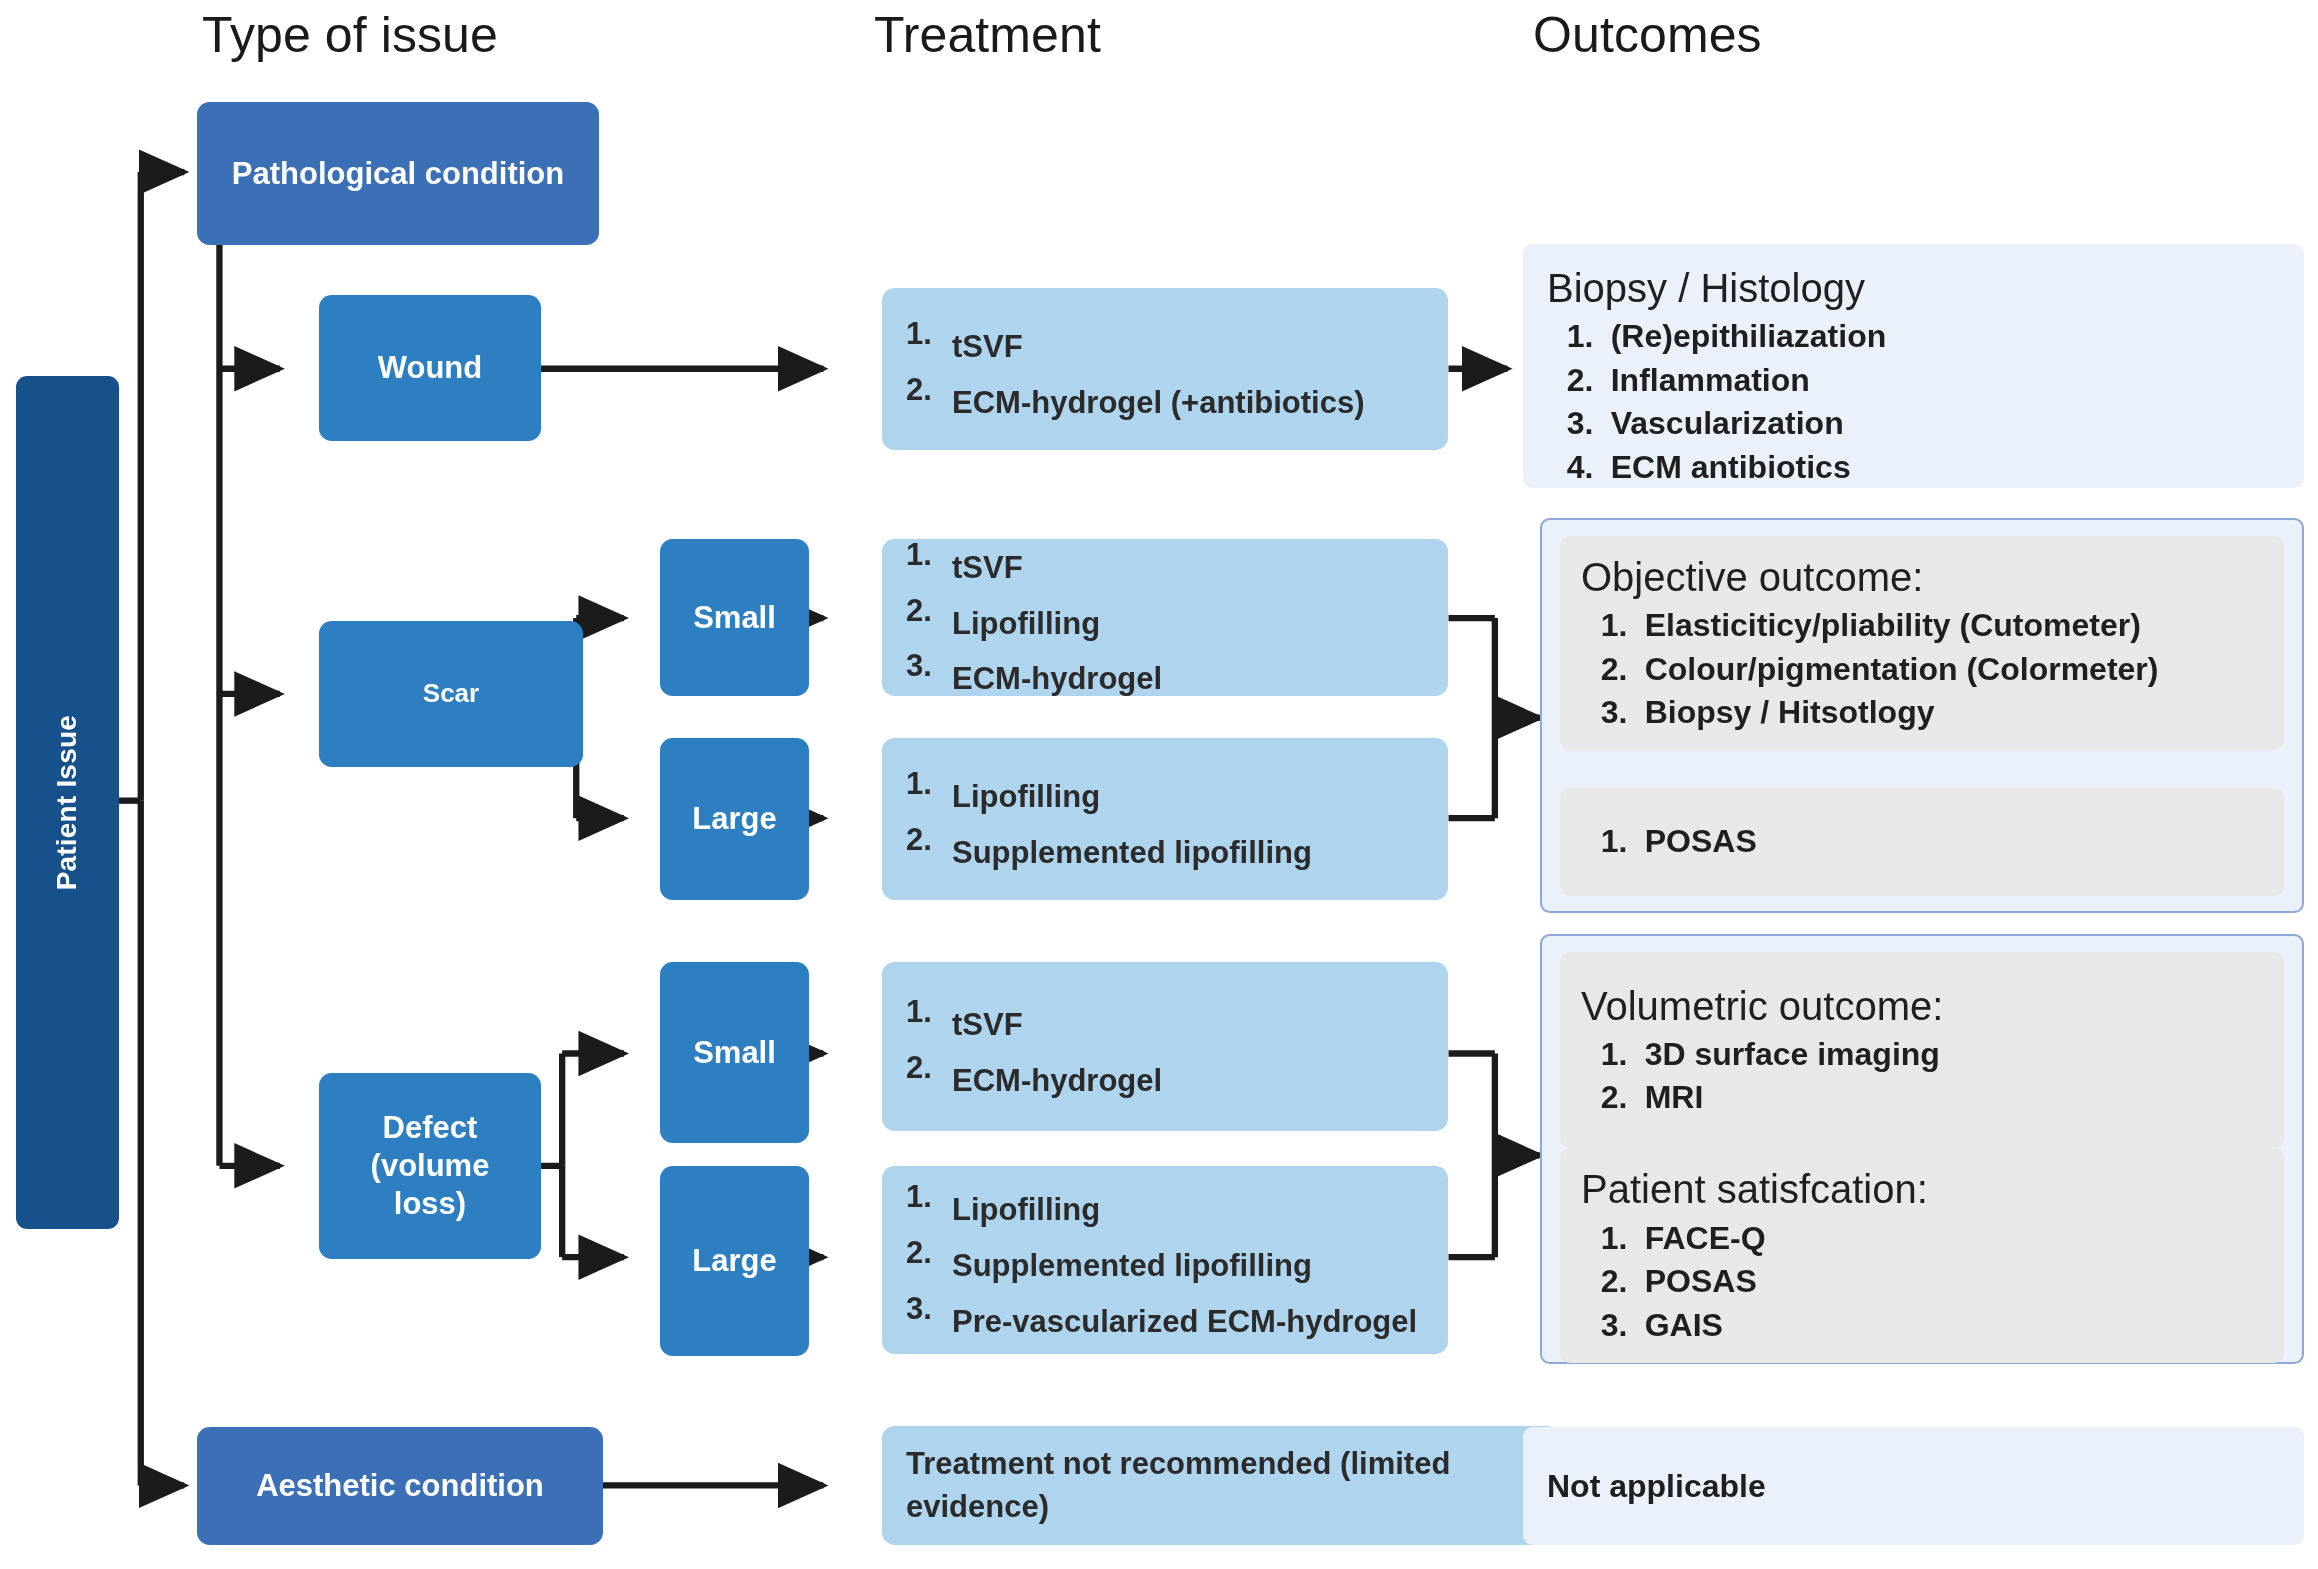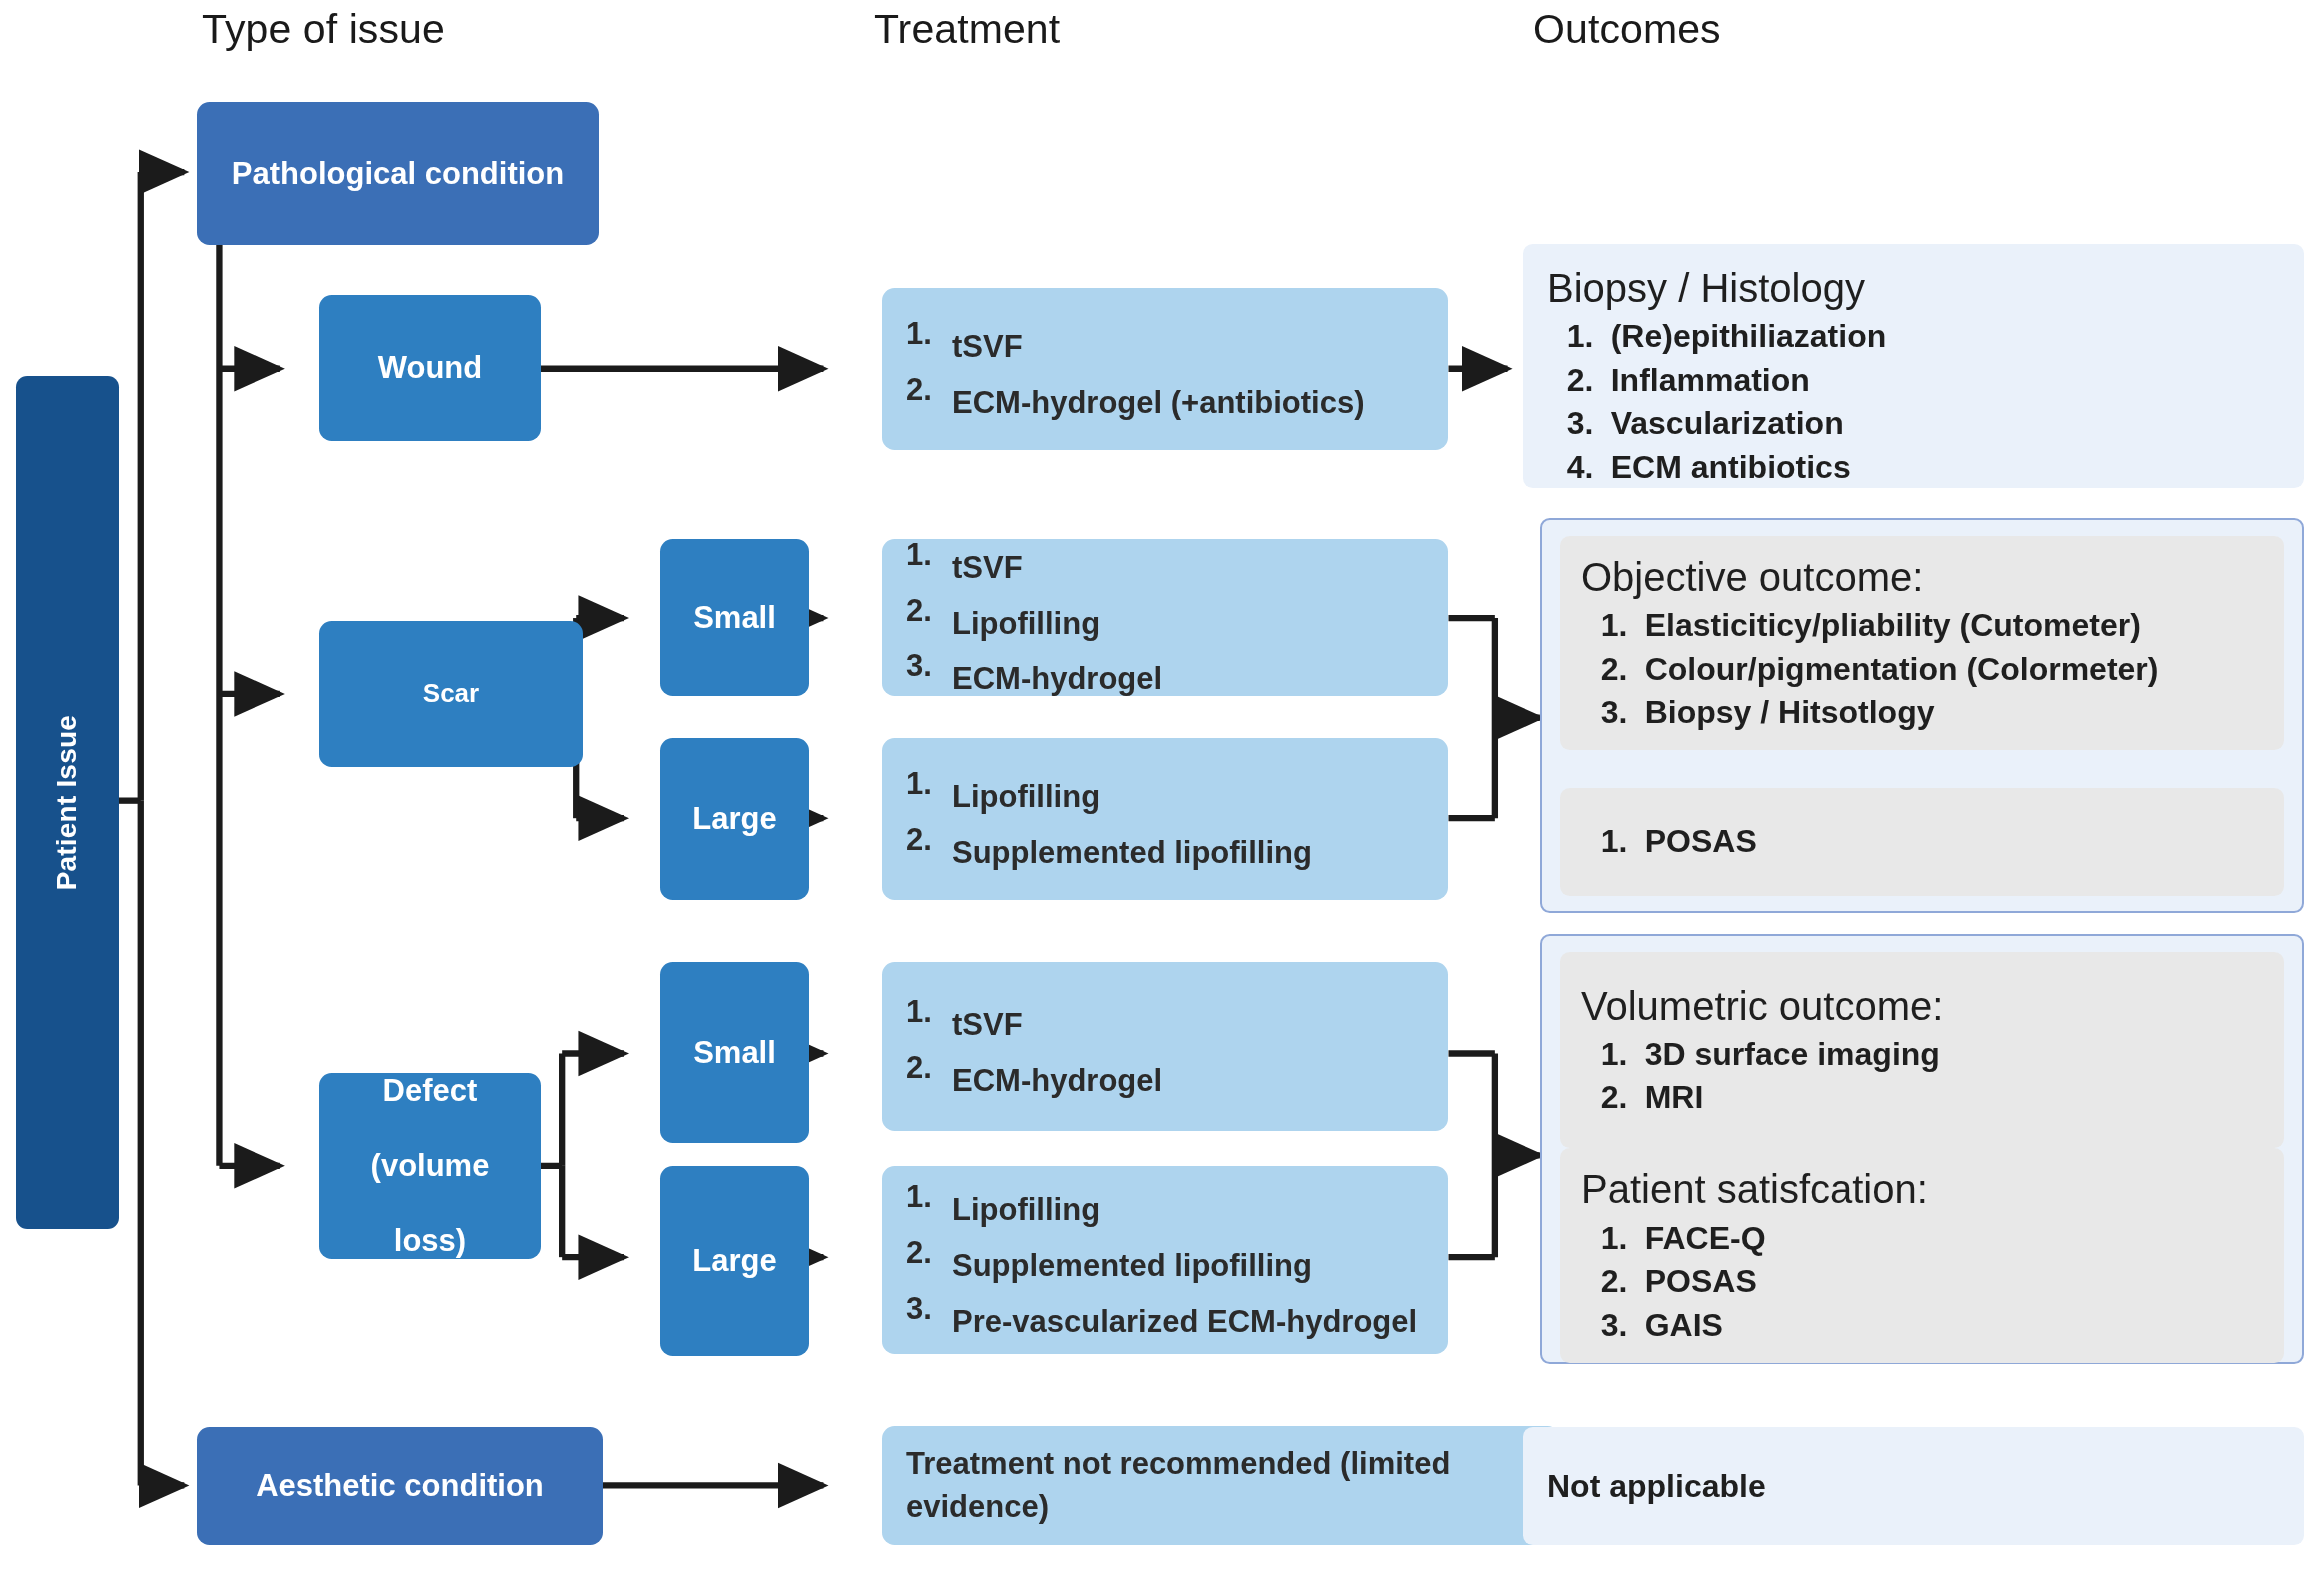--- a/index.html
+++ b/index.html
@@ -5,21 +5,21 @@
   html,body{margin:0;padding:0;background:#ffffff;}
   body{
     width:2319px;height:1569px;position:relative;overflow:hidden;
     font-family:"Liberation Sans", sans-serif;
     -webkit-font-smoothing:antialiased;
   }
   #stage{position:absolute;left:0;top:0;width:2319px;height:1569px;}
 
   
   .col-header{
-    position:absolute;color:#1a1a1a;font-size:41px;font-weight:400;
+    position:absolute;color:#1a1a1a;font-size:50px;font-weight:400;
     letter-spacing:0.1px;white-space:nowrap;
   }
 
   
   .node{
     position:absolute;border-radius:12.6px;box-sizing:border-box;
     display:flex;align-items:center;justify-content:center;
     color:#ffffff;font-weight:bold;text-align:center;line-height:1.22;
   }
   .node.dark   {background:#17518C;}
@@ -156,21 +156,21 @@
   </div>
 
   <div class="node light" style="left:291px;top:295px;width:222px;height:146px;font-size:31px;">
     <span>Wound</span>
   </div>
 
   <div class="node light" style="left:291px;top:621px;width:264px;height:146px;font-size:26px;">
     <span>Scar</span>
   </div>
 
-  <div class="node light" style="left:291px;top:1073px;width:222px;height:186px;font-size:31px;flex-direction:column;gap:37px;">
+  <div class="node light" style="left:291px;top:1073px;width:222px;height:186px;font-size:31px;flex-direction:column;">
     <span>Defect</span>
     <span>(volume</span>
     <span>loss)</span>
   </div>
 
   <div class="node light" style="left:632px;top:539px;width:149px;height:157px;font-size:31px;">
     <span>Small</span>
   </div>
   <div class="node light" style="left:632px;top:738px;width:149px;height:162px;font-size:31px;">
     <span>Large</span>

